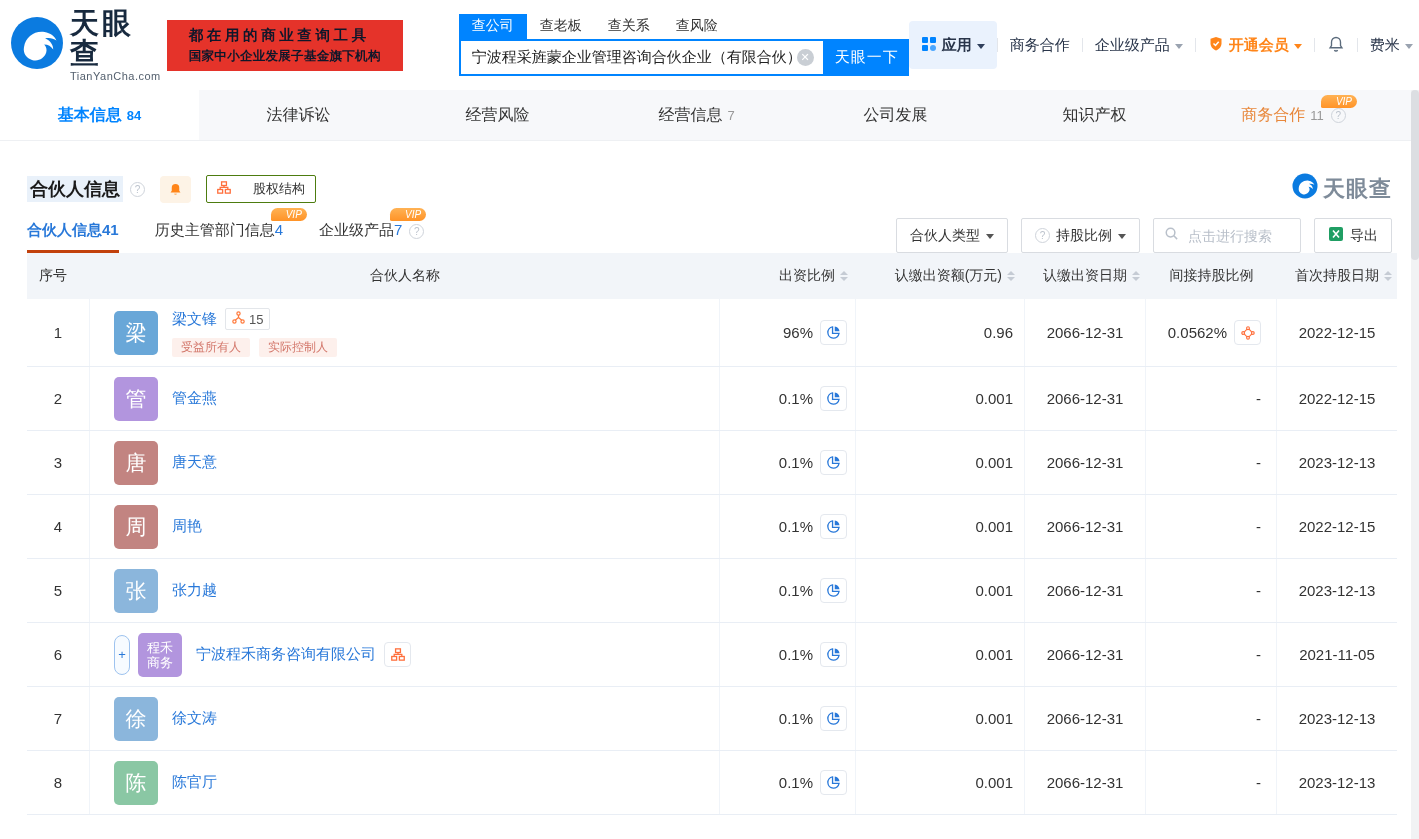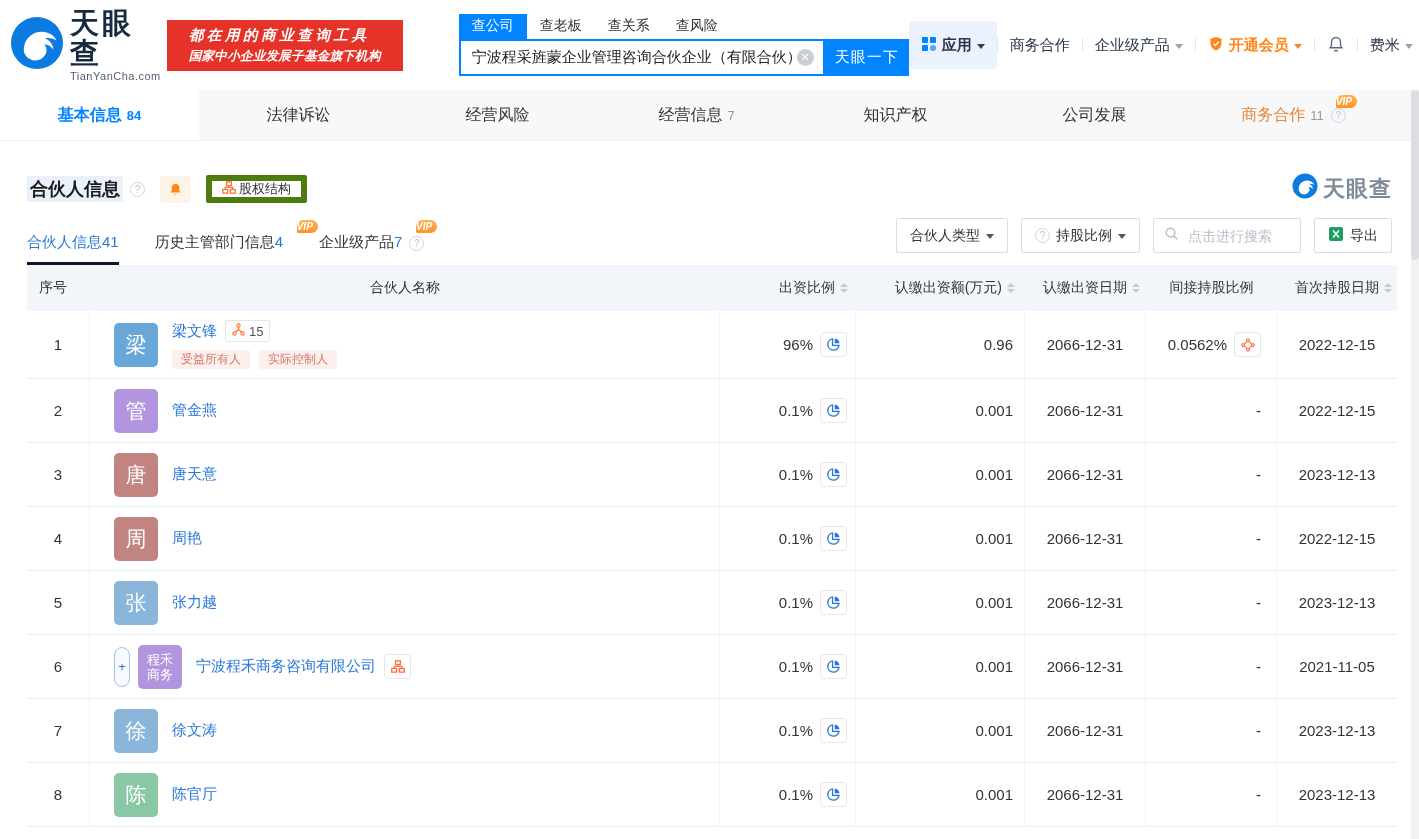--- a/index.html
+++ b/index.html
@@ -7,21 +7,21 @@
   body {
     width:1419px; height:839px; overflow:hidden; position:relative;
     background:#fff; color:#333;
     font-family:"Liberation Sans","DejaVu Sans",sans-serif;
   }
   
   .hdr { height:90px; display:flex; align-items:center; padding-left:10px; background:#fff; }
   .logo { display:flex; align-items:center; gap:6px; }
   .logo-txt .t { font-size:29px; font-weight:bold; color:#17293e; letter-spacing:3px; line-height:30px; }
   .logo-txt .s { font-size:11px; color:#54606e; letter-spacing:.5px; margin-top:2px; }
-  .banner { margin-left:6px; background:#e5332a; color:#ffffff; font-weight:bold; padding:5px 22px;font-style:italic; }
+  .banner { margin-left:6px; background:#e5332a; color:#0f172a; font-weight:bold; padding:5px 22px; }
   .banner .l1 { font-size:14.5px; letter-spacing:3.6px; line-height:21px; white-space:nowrap; }
   .banner .l2 { font-size:12.6px; letter-spacing:.2px; line-height:20px; white-space:nowrap; }
   .search { margin-left:56px; }
   .stabs { display:flex; align-items:flex-end; }
   .stab { font-size:14px; color:#333; padding:3px 13px 4px; cursor:pointer; white-space:nowrap; }
   .stab.active { background:#0084ff; color:#fff; }
   .sbar { display:flex; }
   .sinput { display:flex; align-items:center; width:366px; height:37px; border:2px solid #0084ff; background:#fff; padding:0 9px; }
   .sinput input { border:0; outline:0; flex:1; font-size:15px; color:#222; font-family:inherit; background:transparent; }
   .clear { width:17px; height:17px; border-radius:50%; background:#c9ced4; color:#fff; font-size:11px; line-height:17px; text-align:center; cursor:pointer; flex:none; }
@@ -40,30 +40,30 @@
   .ntab.active { background:#fff; color:#0084ff; font-weight:bold;text-align:right; }
   .ncount { font-size:13px; margin-left:5px; color:#999; }
   .ntab.active .ncount { color:#0084ff; }
   .ntab.orange { color:#e8883c; }
   
   .main { padding:0 27px; }
   .sec-head { display:flex; align-items:center; margin-top:33px; height:30px; }
   .sec-title { font-size:18px; font-weight:bold; color:#1a1a1a; background:#e9f1fa; padding:1px 3px; }
   .q { width:15px; height:15px; border-radius:50%; border:1px solid #cfd4db; color:#bcc3cd; font-size:10px; display:inline-flex; align-items:center; justify-content:center; margin-left:7px; flex:none; }
   .bell-btn { width:31px; height:27px; background:#fdf3e6; border-radius:4px; display:flex; align-items:center; justify-content:center; margin-left:15px; cursor:pointer; }
-  .equity-btn { display:flex; align-items:center; gap:3px; border:6px solid #4d7c0f; border-radius:2px; height:28px; padding:0 10px; font-size:13px; color:#333; margin-left:15px; background:#fff; cursor:pointer;justify-content:flex-end; }
+  .equity-btn { display:flex; align-items:center; gap:22px; border:1px solid #4d7c0f; border-radius:2px; height:28px; padding:0 10px; font-size:13px; color:#333; margin-left:15px; background:#fff; cursor:pointer;justify-content:flex-end; }
   .watermark { margin-left:auto; display:flex; align-items:center; gap:5px; color:#7e8b99; font-size:22px; font-weight:bold; letter-spacing:1px; }
   
   .subrow { display:flex; align-items:flex-end; margin-top:14px; }
   .subtabs { display:flex; gap:36px; align-items:flex-end; }
   .subtab { font-size:15px; color:#333; padding-bottom:13px; cursor:pointer; position:relative; white-space:nowrap; }
   .subtab .cnt { color:#2878d9; }
-  .subtab.active { color:#2878d9; font-weight:normal; border-bottom:3px solid #0f172a; padding-bottom:10px; }
-  .vipb { position:absolute; top:-13px; background:linear-gradient(180deg,#ffb254,#ff9327); color:#fff; font-size:10px; font-weight:bold; font-style:italic; padding:1px 5px 1px 0; border-radius:7px 7px 7px 2px; line-height:11px;margin-left:26px; }
-  .filters { margin-left:auto; display:flex; gap:13px; align-items:center; margin-bottom:12px; }
+  .subtab.active { color:#2878d9; font-weight:bold; border-bottom:3px solid #c2410c; padding-bottom:10px; }
+  .vipb { position:absolute; top:-13px; background:linear-gradient(180deg,#ffb254,#ff9327); color:#fff; font-size:10px; font-weight:normal; font-style:italic; padding:1px 5px 1px 15px; border-radius:7px 7px 7px 2px; line-height:11px; }
+  .filters { margin-left:auto; display:flex; gap:13px; align-items:center; margin-bottom:0; }
   .fbtn { height:35px; border:1px solid #d9dce1; border-radius:2px; display:flex; align-items:center; padding:0 13px; font-size:14px; color:#333; gap:6px; background:#fff; cursor:pointer; white-space:nowrap; }
   .fbtn .q { margin-left:0; }
   .fsearch { width:148px; height:35px; border:1px solid #d9dce1; border-radius:2px; display:flex; align-items:center; padding:0 10px; gap:7px; background:#fff; }
   .fsearch input { border:0; outline:0; width:100%; font-size:14px; color:#333; font-family:inherit; }
   .fsearch input::placeholder { color:#b8bfc9; }
   
   .tbl { margin-top:0; width:1370px; }
   .grid7 { display:grid; grid-template-columns:63px 630px 136px 169px 121px 131px 120px; }
   .thead { background:#f2f5f9; height:46px; font-size:14px; color:#333; }
   .th { display:flex; align-items:center; height:100%; }
@@ -185,24 +185,24 @@
       <span class="nowrap">法律诉讼</span>
     </div>
     <div class="ntab">
       <span class="nowrap">经营风险</span>
     </div>
     <div class="ntab">
       <span class="nowrap">经营信息</span>
       <span class="ncount">7</span>
     </div>
     <div class="ntab">
+      <span class="nowrap">公司发展</span>
+    </div>
+    <div class="ntab">
       <span class="nowrap">知识产权</span>
-    </div>
-    <div class="ntab">
-      <span class="nowrap">公司发展</span>
     </div>
     <div class="ntab orange">
       <span class="nowrap">商务合作</span>
       <span class="ncount">11</span>
       <span class="vipb" style="top: 5px; right: 36px;">VIP</span>
       <span class="q">?</span>
     </div>
   </div>
 
 <div class="main">

